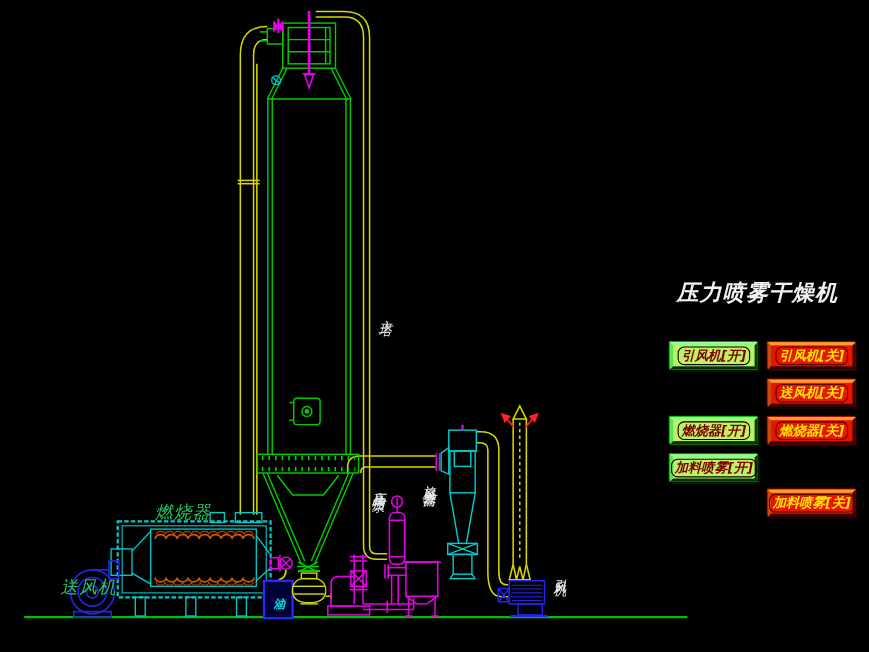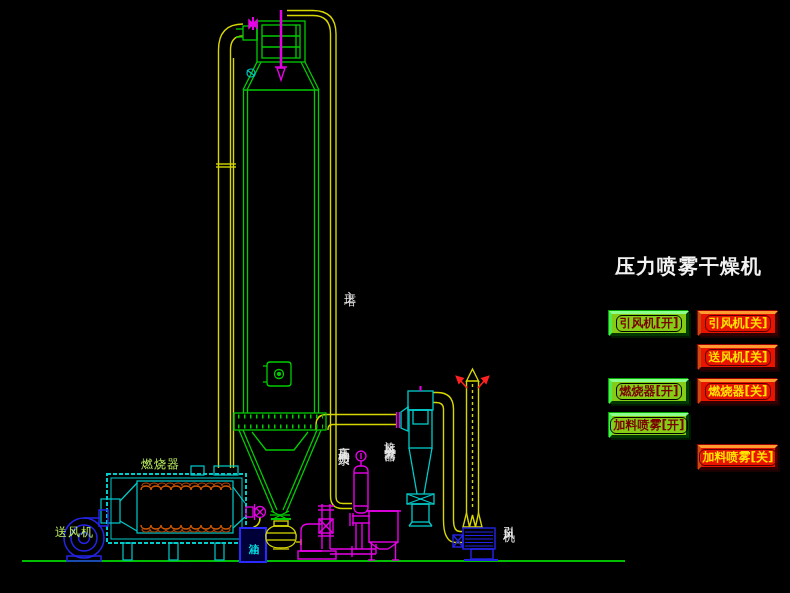--- a/index.html
+++ b/index.html
@@ -1,27 +1,27 @@
 <!DOCTYPE html>
 <html><head>
 <meta charset="utf-8">
 <style>
   html,body{margin:0;padding:0;background:#000;}
   #screen{position:relative;width:790px;height:591px;background:#000;overflow:hidden;
-          font-family:"DejaVu Sans",sans-serif;}
+          font-family:"DejaVu Sans",sans-serif;font-style:italic;}
   svg{position:absolute;left:0;top:0;}
   .title{position:absolute;left:615px;top:253px;width:172px;color:#F2F2F2;
          font-weight:bold;font-size:20px;letter-spacing:1px;white-space:nowrap;}
-  .hlabel{position:absolute;color:#bef264;font-size:12px;letter-spacing:1px;white-space:nowrap;}
+  .hlabel{position:absolute;color:#22c55e;font-size:16px;letter-spacing:1px;white-space:nowrap;}
   .vlabel{position:absolute;color:#EAEAEA;font-size:12px;writing-mode:vertical-rl;
           text-orientation:upright;letter-spacing:2px;line-height:13px;}
   .vlabel.cyan{color:#00E4E4;font-size:11px;letter-spacing:1px;}
   .btn{position:absolute;width:80px;height:25px;box-sizing:border-box;display:flex;
        align-items:center;justify-content:center;cursor:pointer;}
-  .btn.on{background:#84cc16;border:3px solid;
+  .btn.on{background:#bef264;border:3px solid;
           border-color:#8CFF8C #004000 #003600 #55E855;
           box-shadow:2px 2px 0 #021a02, -1px -1px 0 #0a0;}
   .btn.off{background:#E81400;border:3px solid;
            border-color:#FF9C30 #3C0000 #320000 #C84A10;
            box-shadow:2px 2px 0 #1a0202, -1px -1px 0 #900;}
   .btn .cap{font-weight:bold;font-size:12px;line-height:15px;padding:0 3px;
             border:1px solid #000;border-radius:6px;color:#7A0000;white-space:nowrap;}
   .btn.off .cap{color:#FFE400;border-color:#5A0000;}
 </style>
 </head>

